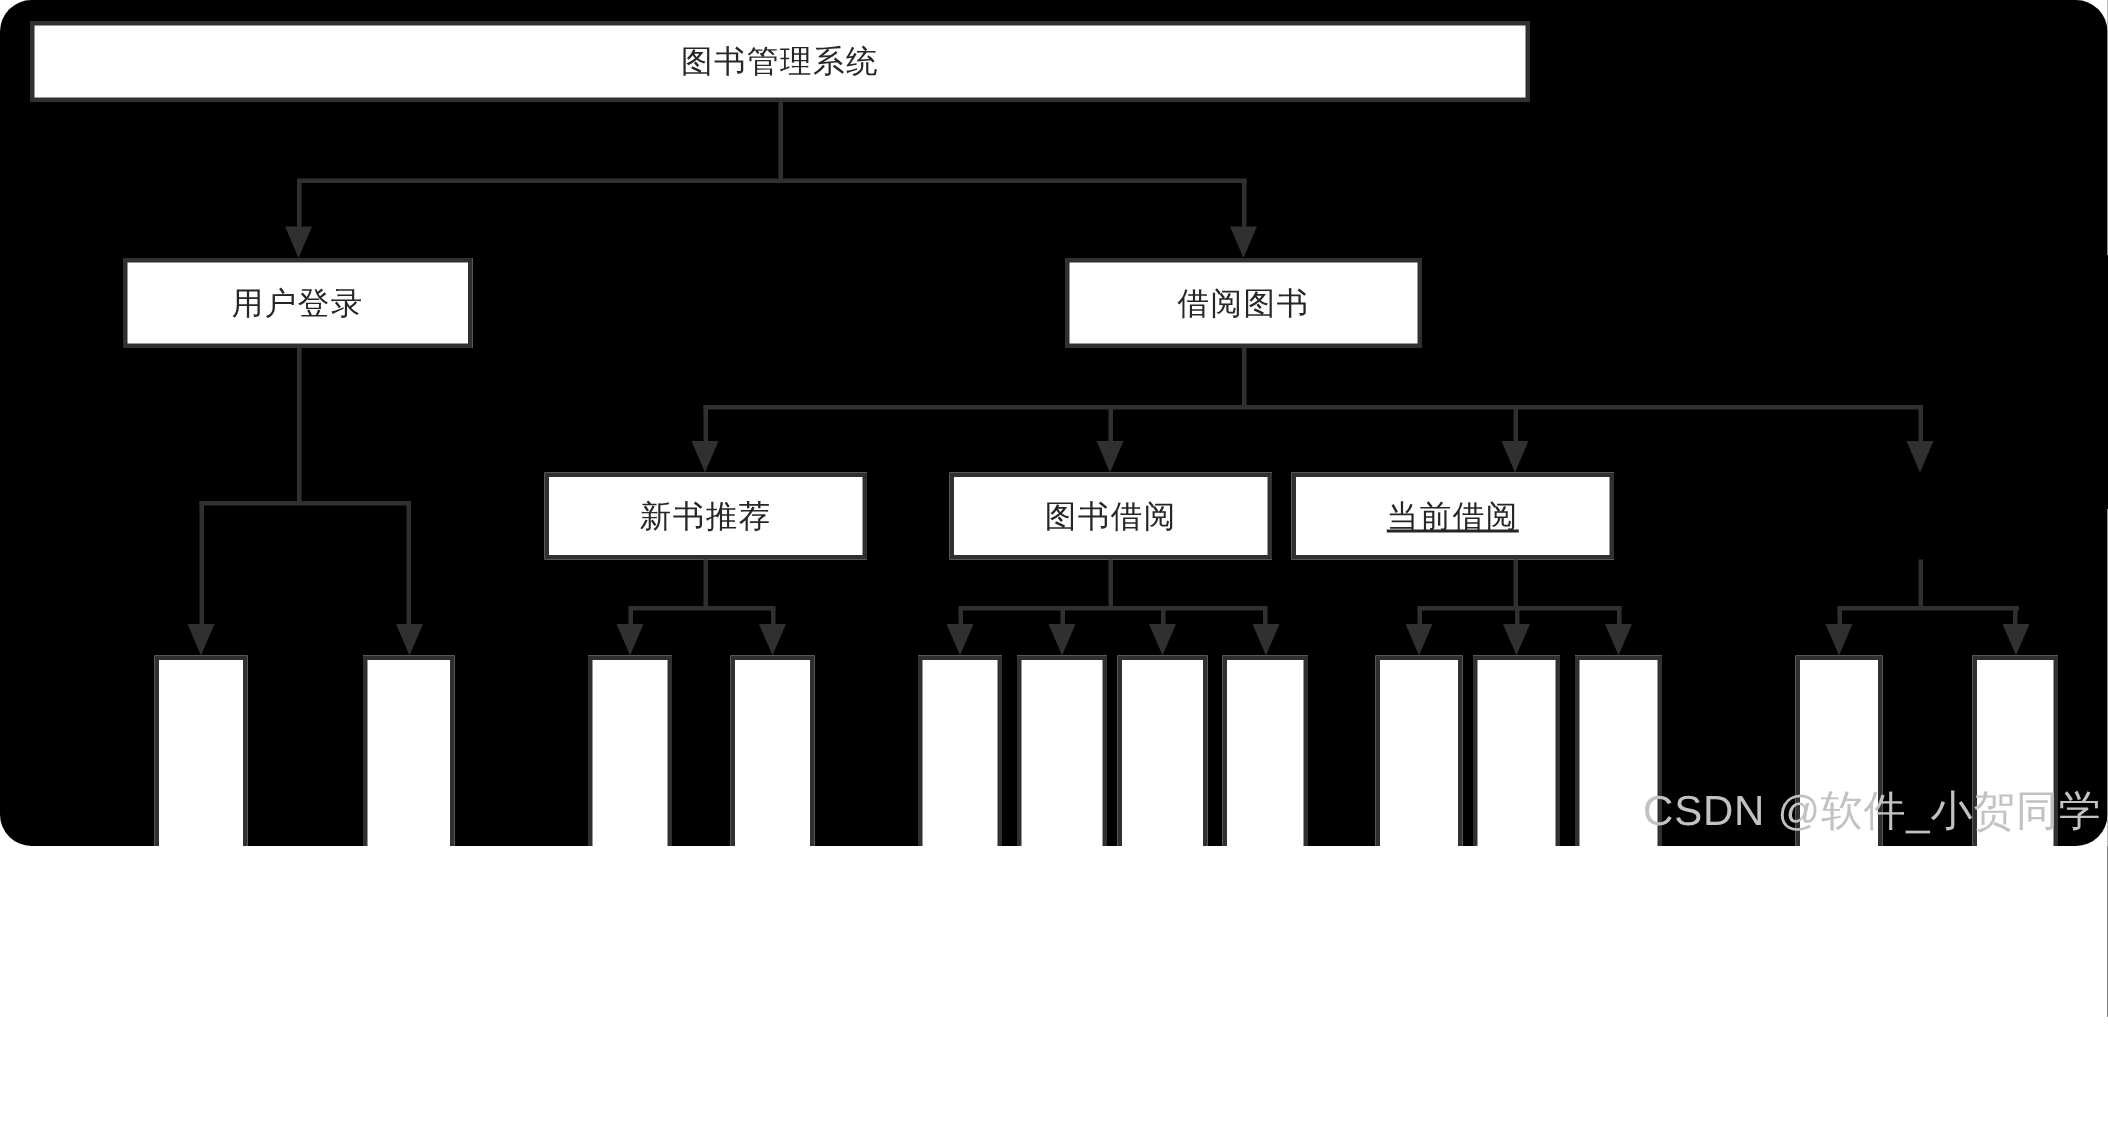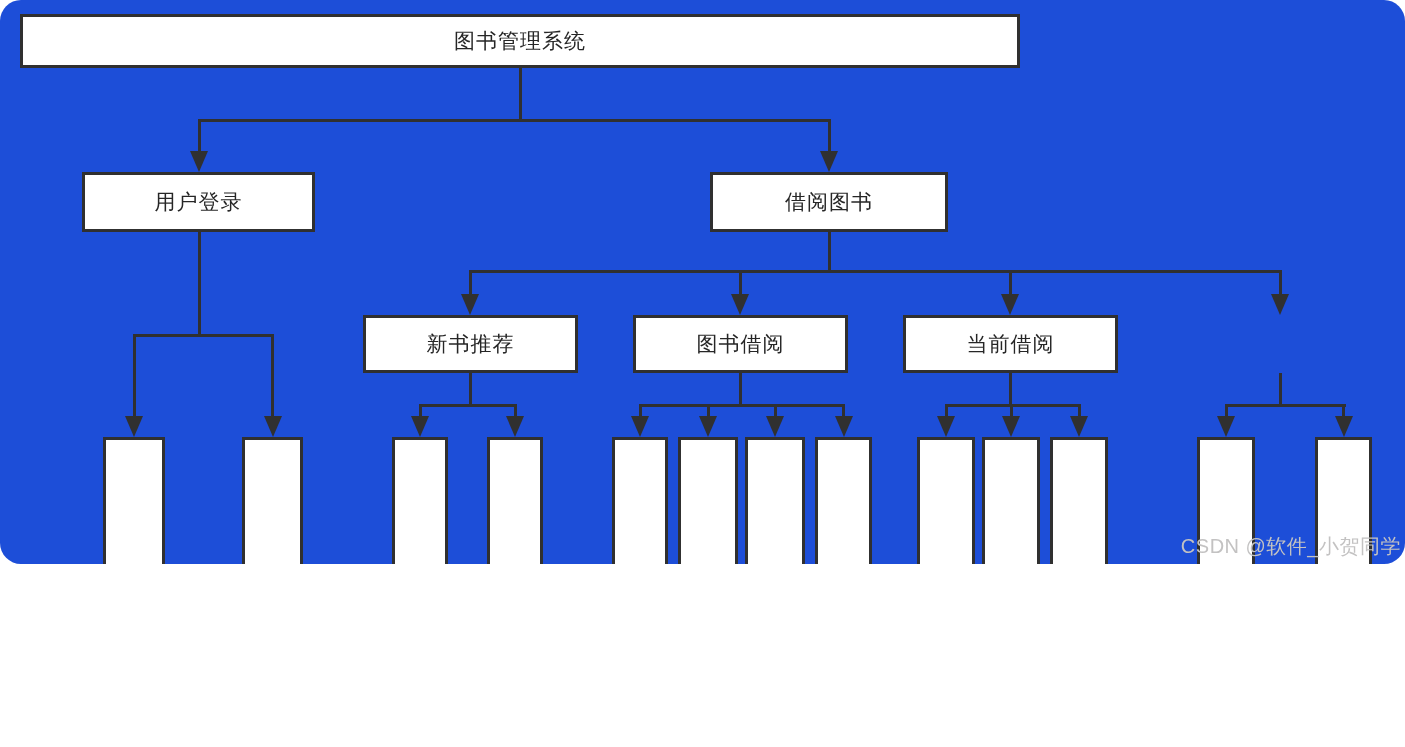--- a/index.html
+++ b/index.html
@@ -1,20 +1,20 @@
 <!DOCTYPE html>
 <html><head>
 <meta charset="utf-8">
 <style>
   html, body { margin: 0; padding: 0; background: #ffffff; }
   .canvas {
     position: relative;
     width: 1405px;
     height: 564px;
-    background: #1d4ed8;
+    background: #000000;
     overflow: hidden;
     font-family: "Liberation Sans", sans-serif;
     color: #262626;
     border-radius: 21px;
   }
   .node {
     position: absolute;
     box-sizing: border-box;
     border: 3px solid #303030;
     background: #ffffff;
@@ -36,21 +36,21 @@
     position: absolute;
     width: 0; height: 0;
     border-left: 9px solid transparent;
     border-right: 9px solid transparent;
     border-top: 21px solid #303030;
   }
   .watermark {
     position: absolute;
     right: 4px;
     bottom: 4px;
-    font-size: 20px;
+    font-size: 28px;
     color: #c3c2c2;
     z-index: 10;
     letter-spacing: 0.5px;
   }
 </style>
 </head>
 <body>
 
 <div class="canvas">
 
@@ -89,21 +89,21 @@
   <div class="arrow-down" style="left:1001px; top:294px;"></div>
   <div class="vline" style="left:1278.5px; top:271px; height:25px;"></div>
   <div class="arrow-down" style="left:1271px; top:294px;"></div>
 
   <div class="node h-node" style="left:633px; top:315px; width:215px; height:58px;">
     <span>图书借阅</span>
   </div>
   <div class="node h-node" style="left:363px; top:315px; width:215px; height:58px;">
     <span>新书推荐</span>
   </div>
-  <div class="node h-node" style="left:903px; top:315px; width:215px; height:58px;">
+  <div class="node h-node" style="left:861px; top:315px; width:215px; height:58px;text-decoration:underline;">
     <span>当前借阅</span>
   </div>
 
   <div class="vline" style="left:468.5px; top:373px; height:33px;"></div>
   <div class="hline" style="left:418.5px; top:403.5px; width:98px;"></div>
   <div class="vline" style="left:418.5px; top:405px; height:13px;"></div>
   <div class="arrow-down" style="left:411px; top:416px;"></div>
   <div class="vline" style="left:513.5px; top:405px; height:13px;"></div>
   <div class="arrow-down" style="left:506px; top:416px;"></div>
 

